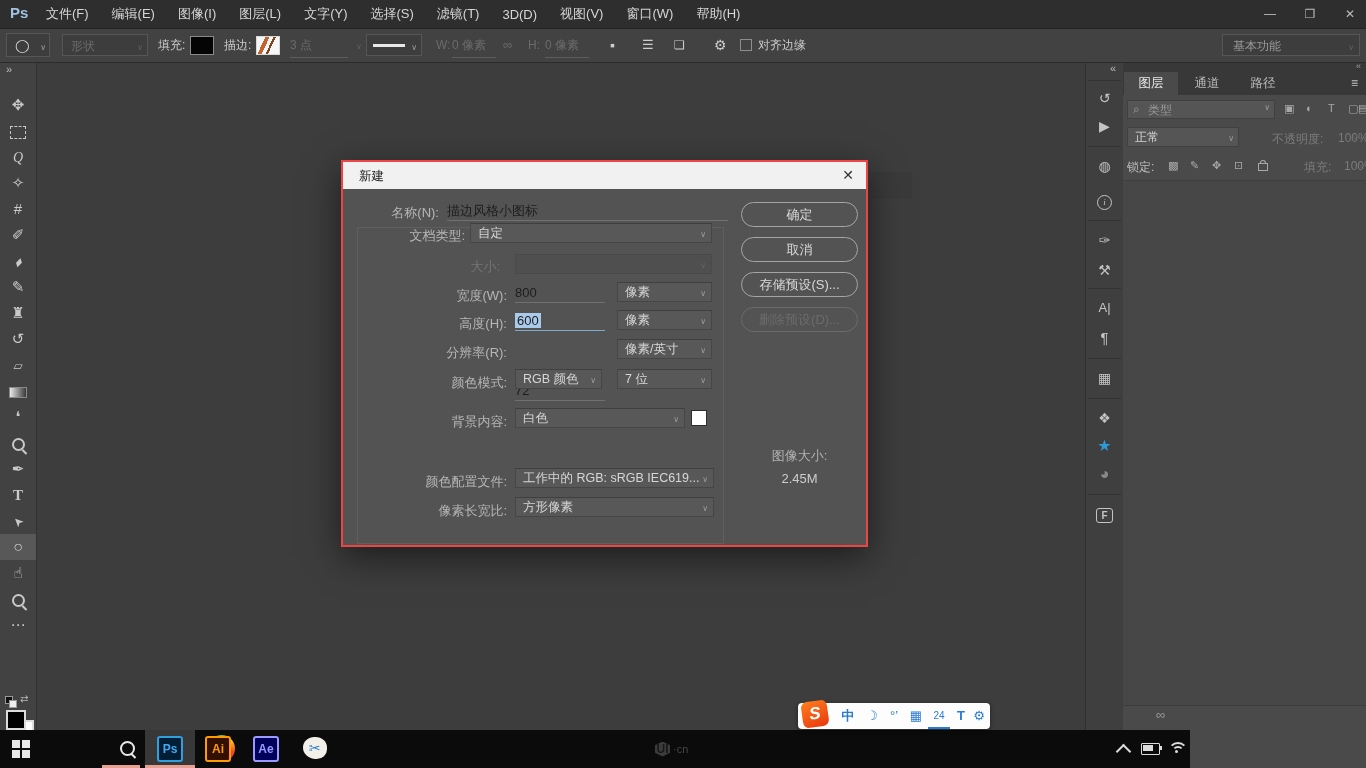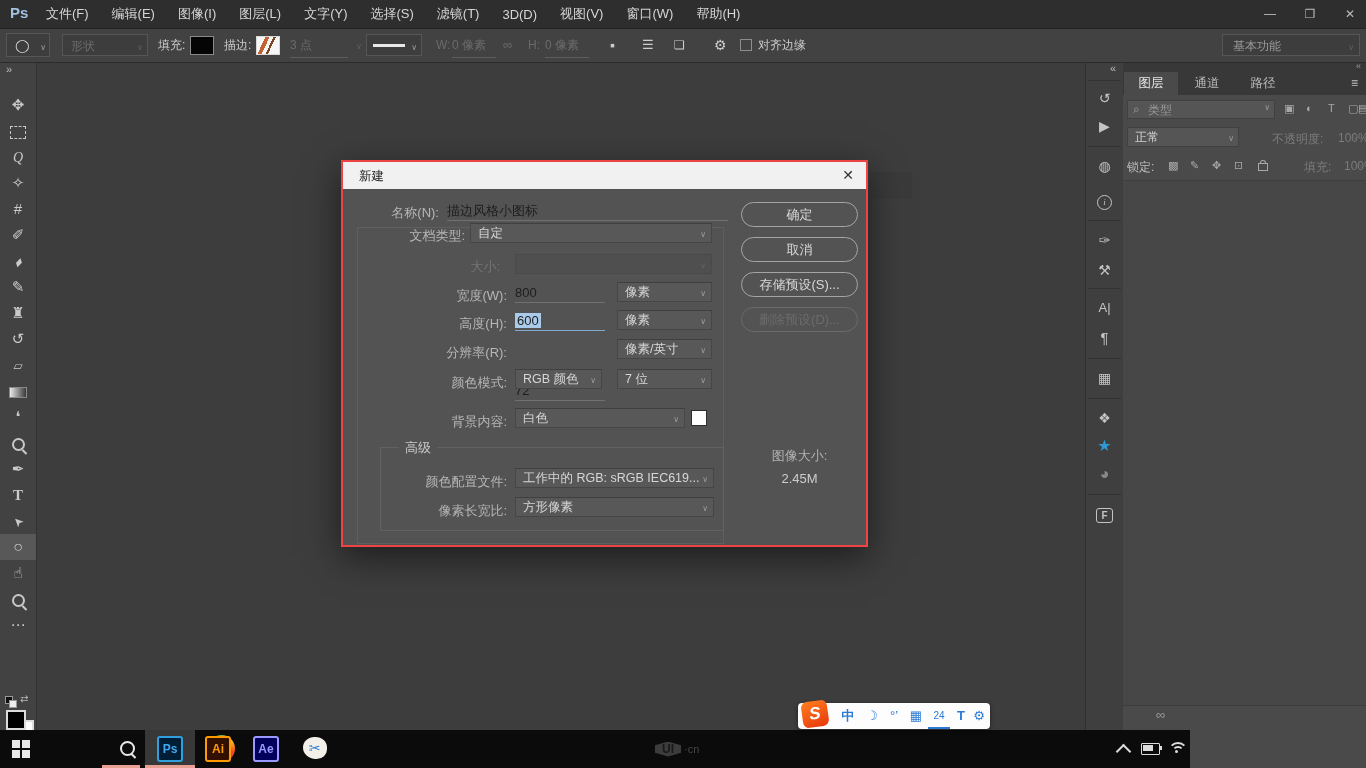--- a/index.html
+++ b/index.html
@@ -113,21 +113,21 @@
   .trayup{position:absolute;left:1118px;top:16px;width:9px;height:9px;border-left:2px solid #dcdcdc;border-top:2px solid #dcdcdc;transform:rotate(45deg);}
   .battery{position:absolute;left:1141px;top:13px;width:17px;height:10px;border:1px solid #dcdcdc;border-radius:1px;}
   .battery::before{content:"";position:absolute;right:-3px;top:2px;width:2px;height:4px;background:#dcdcdc;}
   .battery::after{content:"";position:absolute;left:1px;top:1px;width:10px;height:6px;background:#dcdcdc;}
   .wifi{position:absolute;left:1168px;top:12px;width:18px;height:14px;overflow:hidden;}
   .wifi i{position:absolute;border:2px solid transparent;border-top:2px solid #dcdcdc;border-radius:50%;}
   .wifi .w1{left:0;top:0;width:16px;height:16px;}
   .wifi .w2{left:4px;top:4px;width:8px;height:8px;}
   .wifi .w3{left:7px;top:8px;width:3px;height:3px;background:#dcdcdc;border:none;border-radius:50%;}
   .wm{position:absolute;left:655px;top:741px;height:16px;display:flex;align-items:center;gap:3px;z-index:41;}
-  .wmhex{width:26px;height:15px;background:#3c3c3c;clip-path:polygon(50% 0,100% 25%,100% 75%,50% 100%,0 75%,0 25%);
+  .wmhex{width:15px;height:15px;background:#3c3c3c;clip-path:polygon(50% 0,100% 25%,100% 75%,50% 100%,0 75%,0 25%);
     color:#181818;font-size:12px;font-weight:bold;text-align:center;line-height:15px;}
   .wmtxt{color:#454545;font-size:11px;}
   
   .imebar{position:absolute;left:798px;top:703px;width:192px;height:26px;background:#fdfdfd;border-radius:4px;box-shadow:0 1px 4px rgba(0,0,0,.5);z-index:50;}
   .imelogo{position:absolute;left:4px;top:-2px;width:26px;height:26px;background:linear-gradient(160deg,#ff7e1e,#e8380d);border-radius:6px;transform:rotate(-8deg);
     color:#fff;font-weight:bold;font-style:italic;font-size:17px;text-align:center;line-height:26px;}
   .imeic{position:absolute;top:0;height:26px;line-height:26px;color:#2b7bd6;font-size:13px;text-align:center;}
 </style>
 </head>
 <body>
@@ -334,23 +334,20 @@
     <div class="dd" style="left:274px;top:177px;width:95px;"><span>像素/英寸</span></div>
 
     <span class="dlabel" style="left:8px;top:212px;width:156px;">颜色模式:</span>
     <div class="dd" style="left:172px;top:207px;width:87px;"><span>RGB 颜色</span></div>
     <div class="dd" style="left:274px;top:207px;width:95px;"><span>7 位</span></div>
 
     <span class="dlabel" style="left:8px;top:251px;width:156px;">背景内容:</span>
     <div class="dd" style="left:172px;top:246px;width:170px;"><span>白色</span></div>
     <span class="bgswatch" style="left:348px;top:248px;"></span>
 
-    <div class="fset">
-      <span class="leg">高级</span>
-    </div>
     <span class="dlabel" style="left:8px;top:311px;width:156px;">颜色配置文件:</span>
     <div class="dd" style="left:172px;top:306px;width:199px;"><span>工作中的 RGB: sRGB IEC619...</span></div>
     <span class="dlabel" style="left:8px;top:340px;width:156px;">像素长宽比:</span>
     <div class="dd" style="left:172px;top:335px;width:199px;"><span>方形像素</span></div>
 
     <div class="pill" style="left:398px;top:40px;">确定</div>
     <div class="pill" style="left:398px;top:75px;">取消</div>
     <div class="pill" style="left:398px;top:110px;">存储预设(S)...</div>
     <div class="pill disabled" style="left:398px;top:145px;">删除预设(D)...</div>
 

